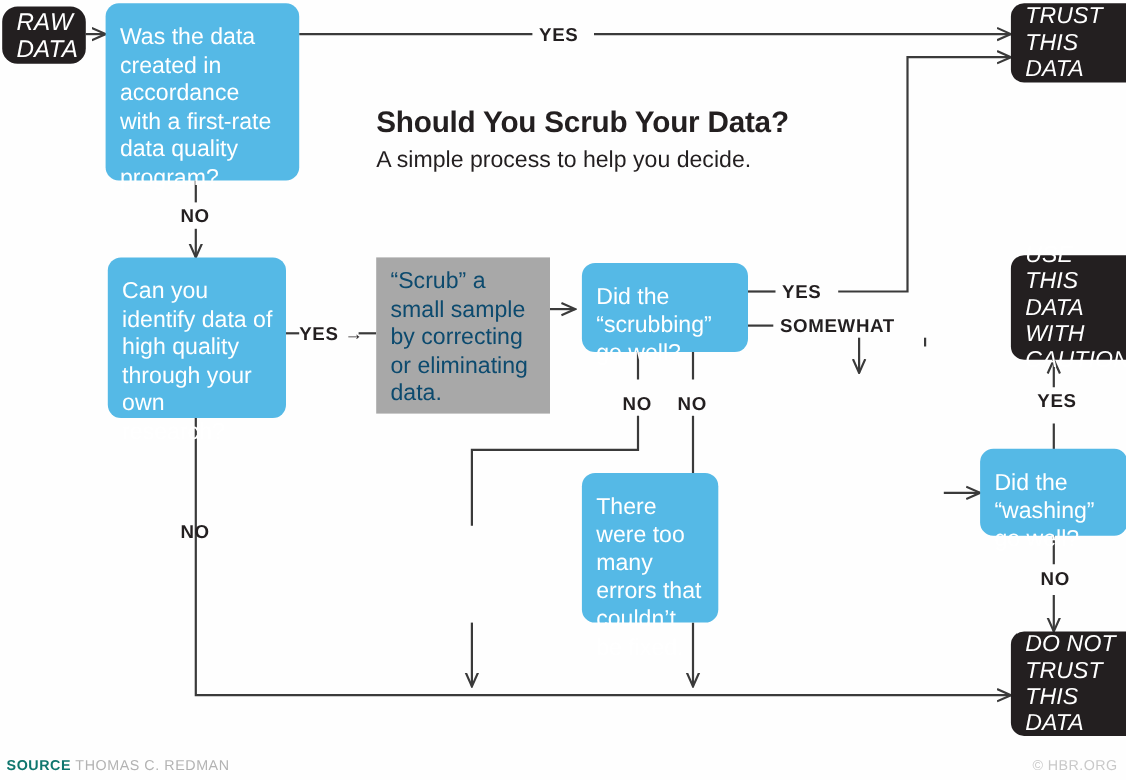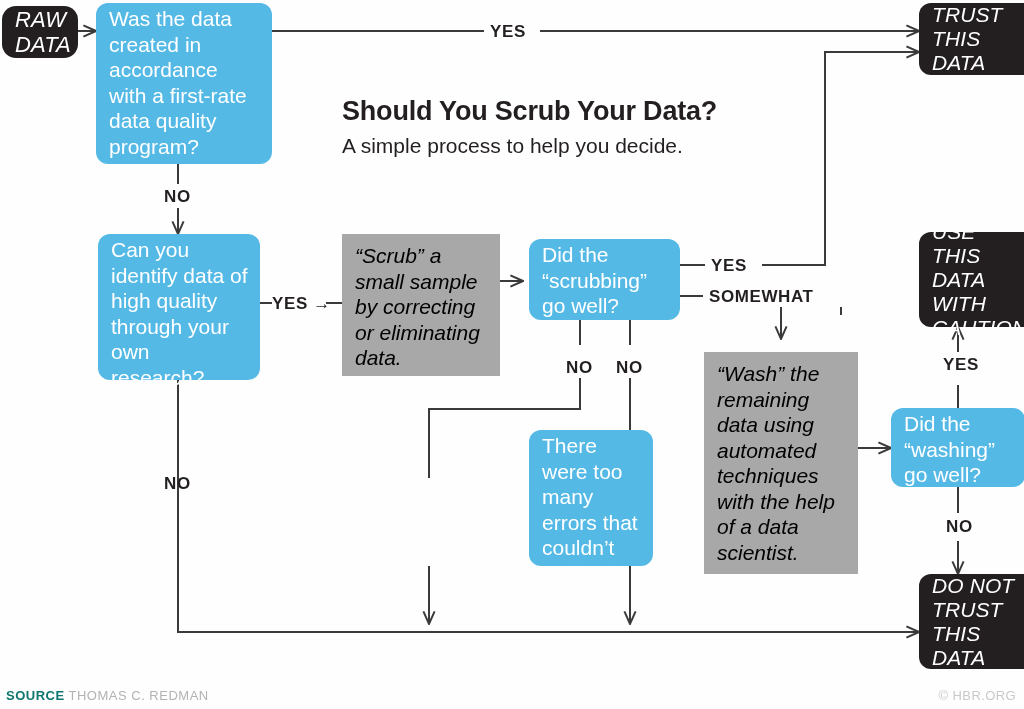--- a/index.html
+++ b/index.html
@@ -33,32 +33,31 @@
     display: block;
     width: 100%;
     white-space: pre-line;
   }
   .blue {
     background: #55b9e6;
     border-radius: 12px;
     color: #ffffff;
     font-size: 21px;
     line-height: 25.5px;
-    padding: 3px 12px 9px 13px;
+    padding: 18px 12px 9px 13px;
     font-weight: 400;
   }
   .gray {
     background: #a8a8a8;
     border-radius: 0px;
-    color: #000000;
+    color: #0c4a6e;
     font-size: 21px;
     line-height: 25.5px;
     padding: 9px 12px 9px 13px;
     font-weight: 400;
-    font-style: italic;
   }
   .black {
     background: #231f20;
     border-radius: 12px;
     color: #ffffff;
     font-size: 21px;
     line-height: 24px;
     padding: 10px 10px 10px 13px;
     font-weight: 400;
     letter-spacing: 0.1px;
@@ -199,23 +198,20 @@
     <span class="txt">USE THIS
 DATA WITH
 CAUTION</span>
   </div>
 
 
   <div class="node blue" style="left:529px; top:430px; width:124px; height:136px;">
     <span class="txt">There were too many errors that couldn’t be fixed.</span>
   </div>
 
-  <div class="node gray" style="left:704px; top:352px; width:154px; height:222px;">
-    <span class="txt">“Wash” the remaining data using automated techniques with the help of a data scientist.</span>
-  </div>
 
   <div class="node blue" style="left:891px; top:408px; width:134px; height:79px;">
     <span class="txt">Did the “washing” go well?</span>
   </div>
 
   <div class="node black" style="left:919px; top:574px; width:118px; height:95px; align-items:center;">
     <span class="txt">DO NOT
 TRUST
 THIS DATA</span>
   </div>

